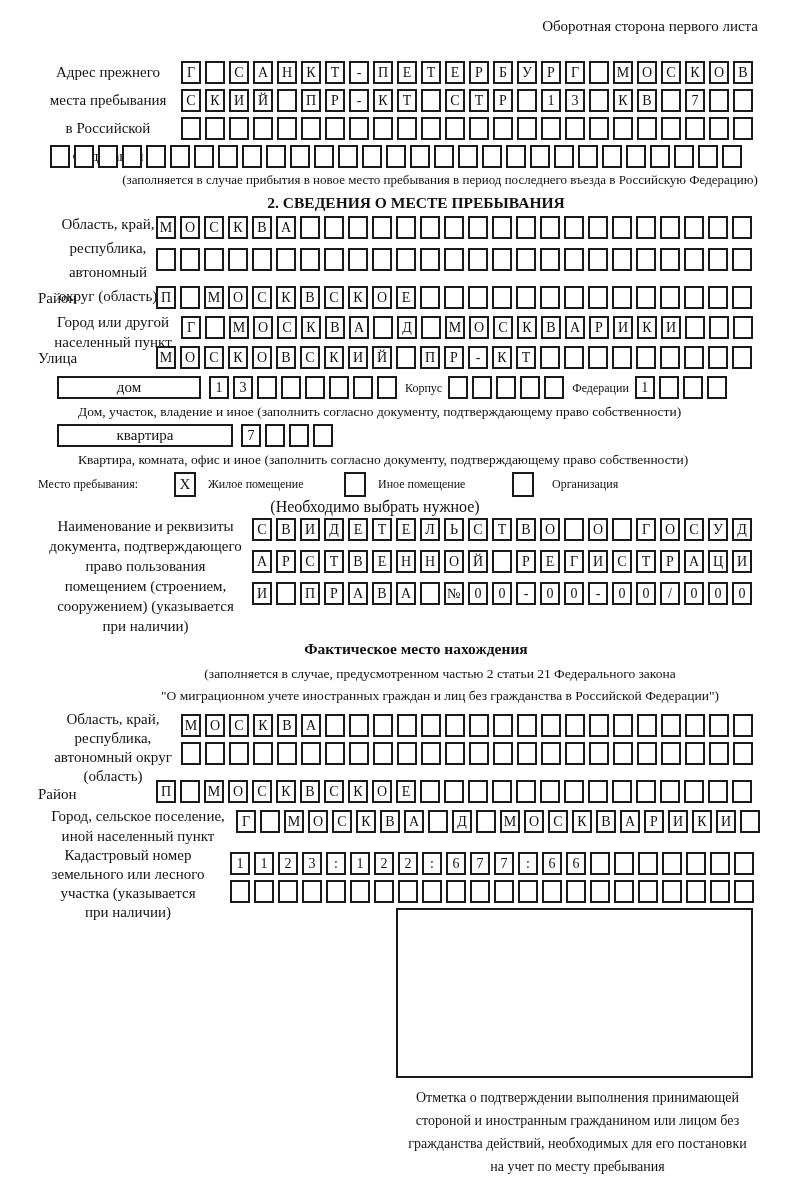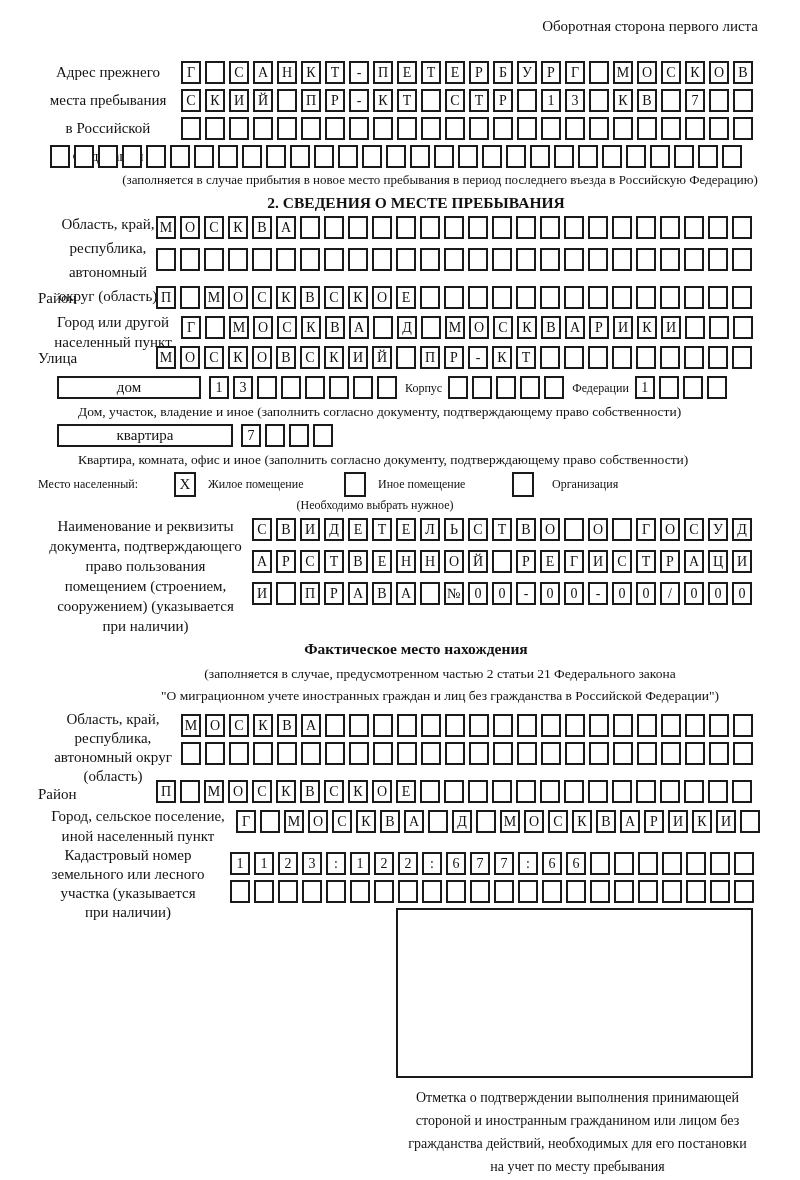--- a/index.html
+++ b/index.html
@@ -326,29 +326,29 @@
     <div class="cellrow" style="position:static;margin-left:8px;">
         <span class="cell">7</span>
         <span class="cell"></span>
         <span class="cell"></span>
         <span class="cell"></span>
       </div>
   </div>
   <div class="abs note" style="left:38px;top:452px;font-size:13.5px;">Квартира, комната, офис и иное (заполнить согласно документу, подтверждающему право собственности)</div>
 
   <div class="abs" style="left:0;top:472px;width:800px;height:26px;">
-    <span class="abs inline-lbl" style="left:38px;top:0;">Место населенный:</span>
+    <span class="abs inline-lbl" style="left:38px;top:0;">Место пребывания:</span>
     <span class="abs checkcell" style="left:174px;top:0;">X</span>
     <span class="abs inline-lbl" style="left:208px;top:0;">Жилое помещение</span>
     <span class="abs checkcell" style="left:344px;top:0;"></span>
     <span class="abs inline-lbl" style="left:378px;top:0;">Иное помещение</span>
     <span class="abs checkcell" style="left:512px;top:0;"></span>
     <span class="abs inline-lbl" style="left:552px;top:0;">Организация</span>
   </div>
-  <div class="abs note center" style="left:85px;top:498px;width:500px;font-size:12px;">(Необходимо выбрать нужное)</div>
+  <div class="abs note center" style="left:85px;top:498px;width:500px;font-size:16px;">(Необходимо выбрать нужное)</div>
 
   <div class="abs lbl" style="left:38px;top:516px;line-height:20px;width:215px;">Наименование и реквизиты
 документа, подтверждающего
 право пользования
 помещением (строением,
 сооружением) (указывается
 при наличии)</div>
   <div class="cellrow" style="left:252px;top:518px;">
       <span class="cell">С</span>
       <span class="cell">В</span>

